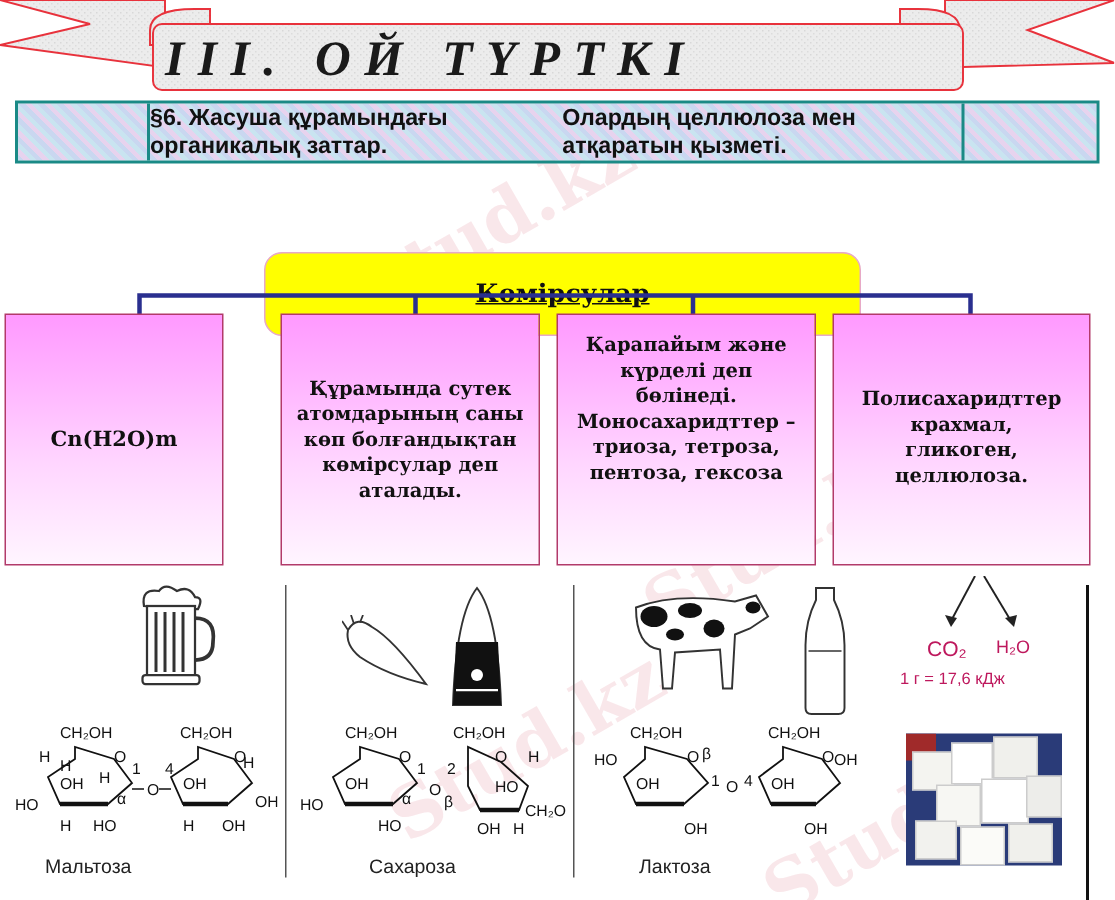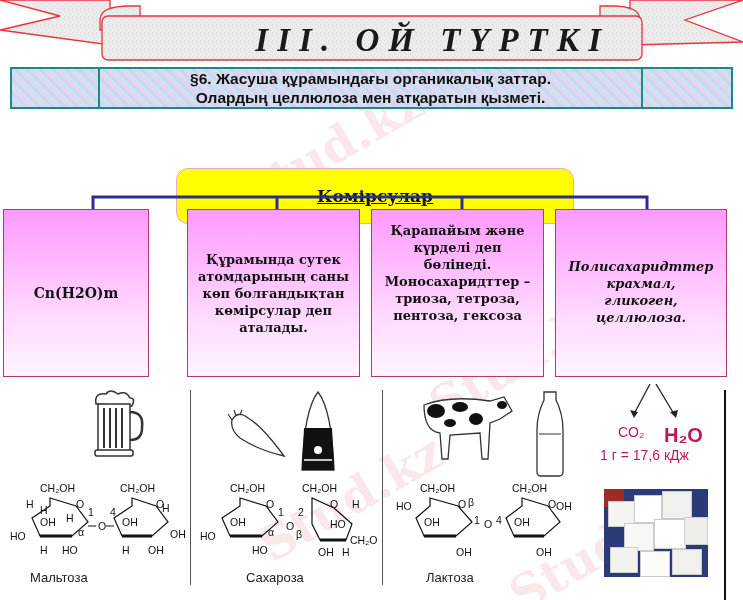--- a/index.html
+++ b/index.html
@@ -7,35 +7,35 @@
     width:743px; height:600px; position:relative; overflow:hidden;
     background:#ffffff;
     font-family:"DejaVu Serif", serif;
   }
   .abs { position:absolute; }
 
   
   .banner-svg { position:absolute; left:0; top:0; width:743px; height:62px; }
   .banner-title {
     position:absolute; left:110px; top:18px; width:500px; height:44px;
-    text-align:right; font-family:"Liberation Serif", serif;
+    text-align:left; font-family:"Liberation Serif", serif;
     font-style:italic; font-weight:bold; font-size:33px; letter-spacing:9px;
     color:#1a1a1a; line-height:44px;
   }
 
   
   .section-row {
     position:absolute; left:10px; top:67px; width:723px; height:42px;
     display:flex; border:2px solid #1a8a86; box-sizing:border-box;
     background:repeating-linear-gradient(45deg,#c9d7f0 0 3px,#e7d3ee 3px 6px,#c9e4f0 6px 9px);
   }
   .section-cell { border-right:2px solid #1a8a86; box-sizing:border-box; }
   .section-cell:last-child { border-right:none; }
   .section-cell.side { width:88px; }
-  .section-cell.main { flex:1; display:flex; flex-direction:column; align-items:center; justify-content:center; }
+  .section-cell.main { flex:1; display:flex; align-items:center; justify-content:center; }
   .section-line {
     font-family:"Liberation Sans", sans-serif; font-weight:bold; font-size:15.5px; color:#111; line-height:19px;
   }
 
   
   .head-box {
     position:absolute; left:176px; top:136px; width:396px; height:54px;
     background:#ffff00; border:1px solid #e7a9c7; border-radius:12px;
     display:flex; align-items:center; justify-content:center;margin-top:32px;
   }
@@ -128,21 +128,21 @@
 аталады.</span>
 </div>
 <div class="pink-box" style="left:371px;width:173px;align-items:flex-start;padding-top:12px;">
   <span class="pink-text">Қарапайым және
 күрделі деп
 бөлінеді.
 Моносахаридттер –
 триоза, тетроза,
 пентоза,  гексоза</span>
 </div>
-<div class="pink-box" style="left:555px;width:172px;align-items:flex-start;padding-top:48px;font-style:italic;">
+<div class="pink-box" style="left:555px;width:172px;align-items:flex-start;padding-top:48px;">
   <span class="pink-text">Полисахаридттер
 крахмал,
 гликоген,
 целлюлоза.</span>
 </div>
 
 <div class="divider" style="left:190px;top:390px;height:195px;"></div>
 <div class="divider" style="left:382px;top:390px;height:195px;"></div>
 <div class="divider" style="left:724px;top:390px;height:210px;background:#111;width:2px;"></div>
 
@@ -258,22 +258,22 @@
 </svg>
 <div class="mol-caption" style="left:426px;top:570px;">Лактоза</div>
 
 <svg class="abs" style="left:620px;top:384px;" width="70" height="36" viewBox="0 0 70 36">
   <line x1="30" y1="0" x2="14" y2="30" stroke="#222" stroke-width="1.3"></line>
   <polygon points="14,34 10,26 18,28" fill="#222"></polygon>
   <line x1="36" y1="0" x2="54" y2="30" stroke="#222" stroke-width="1.3"></line>
   <polygon points="56,34 50,28 58,26" fill="#222"></polygon>
 </svg>
 <div class="green-text" style="left:618px;top:424px;font-size:14px;">CO₂</div>
-<div class="green-text" style="left:664px;top:424px;font-size:20px;font-weight:bold;">H₂O</div>
-<div class="green-text" style="left:600px;top:447px;font-size:14px;">1 г = 17,6 кДж</div>
+<div class="green-text" style="left:664px;top:424px;font-size:12px;">H₂O</div>
+<div class="green-text" style="left:600px;top:447px;font-size:11px;">1 г = 17,6 кДж</div>
 
 <div class="abs" style="left:604px;top:489px;width:104px;height:88px;background:#2a3b78;overflow:hidden;">
   <div class="abs" style="left:0;top:0;width:20px;height:18px;background:#a02a2a;"></div>
   <div class="abs" style="left:4px;top:12px;width:26px;height:24px;background:#f4f4f0;border:1px solid #ccc;"></div>
   <div class="abs" style="left:30px;top:6px;width:26px;height:26px;background:#ffffff;border:1px solid #ccc;"></div>
   <div class="abs" style="left:58px;top:2px;width:28px;height:26px;background:#f0f0ec;border:1px solid #ccc;"></div>
   <div class="abs" style="left:20px;top:34px;width:28px;height:26px;background:#f7f7f3;border:1px solid #ccc;"></div>
   <div class="abs" style="left:50px;top:30px;width:30px;height:28px;background:#ffffff;border:1px solid #ccc;"></div>
   <div class="abs" style="left:80px;top:28px;width:22px;height:26px;background:#ededea;border:1px solid #ccc;"></div>
   <div class="abs" style="left:6px;top:58px;width:26px;height:24px;background:#f2f2ee;border:1px solid #ccc;"></div>

